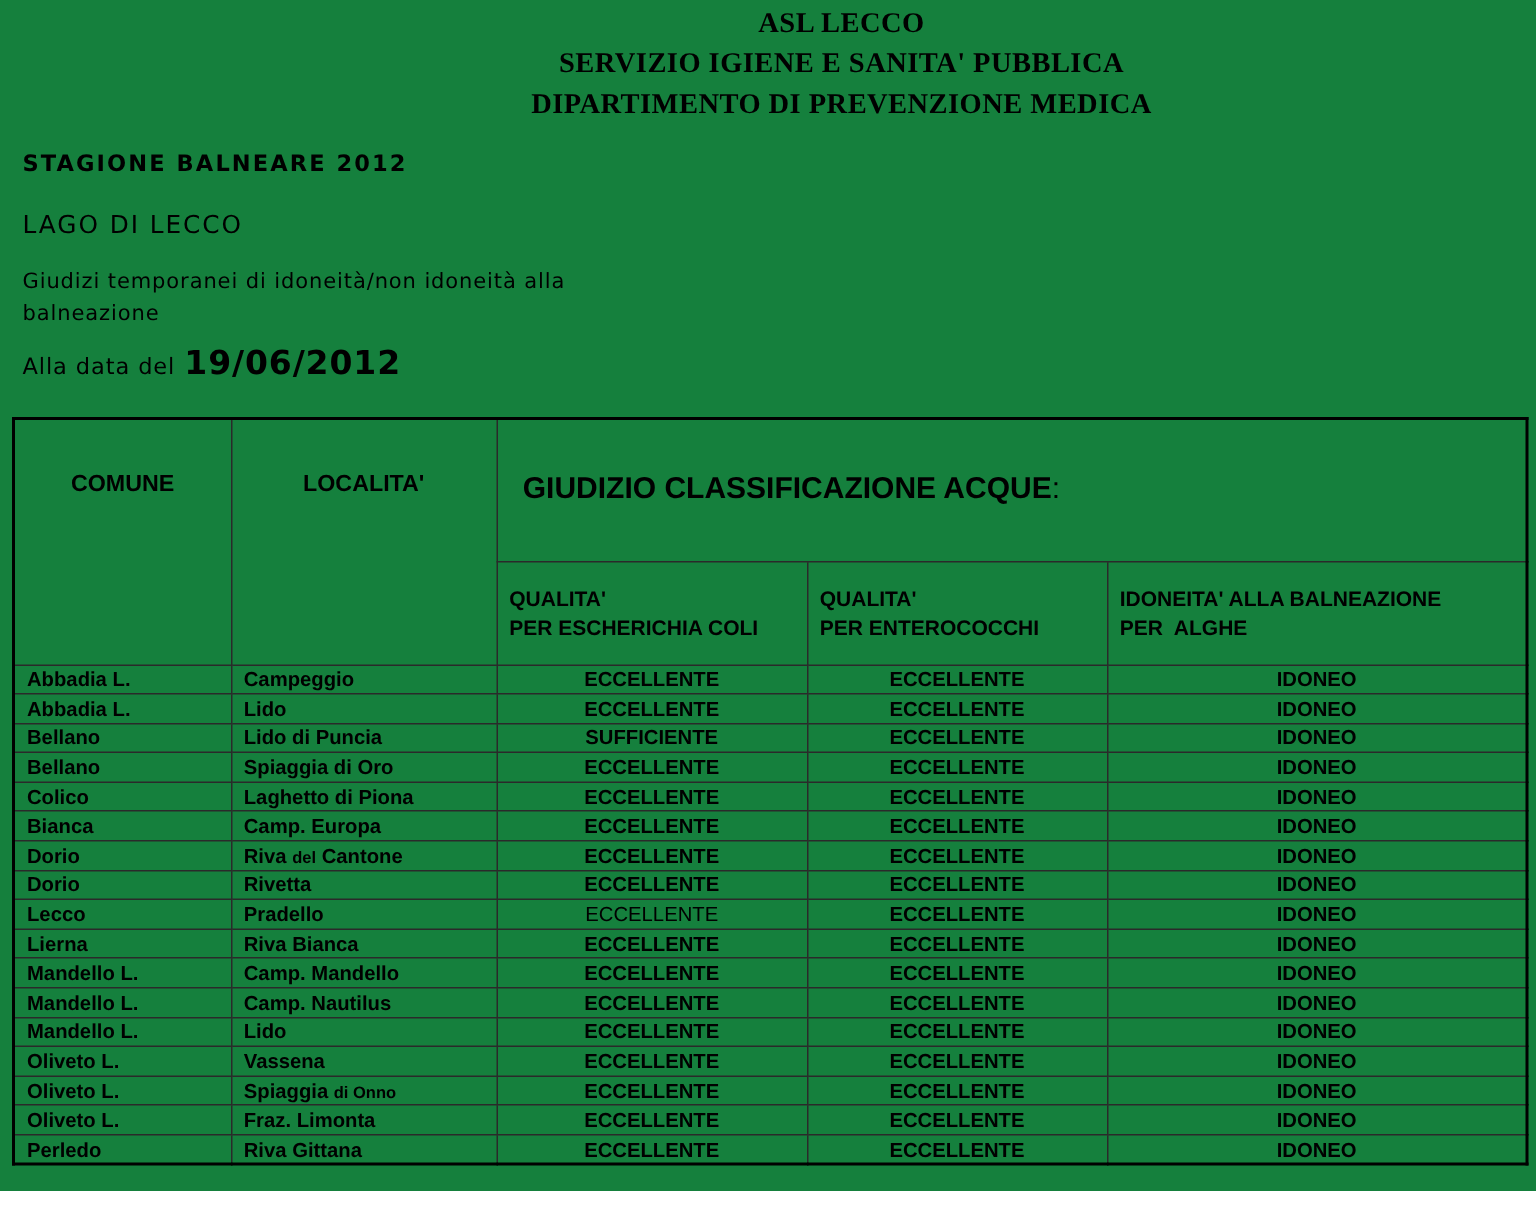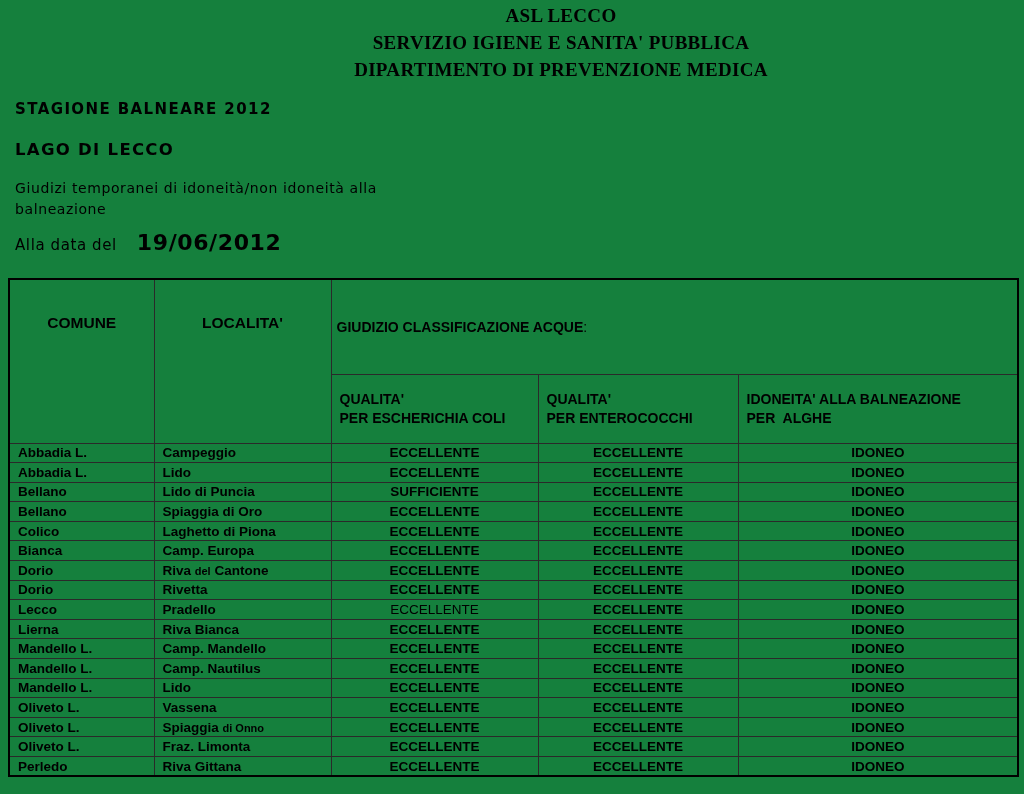--- a/index.html
+++ b/index.html
@@ -28,30 +28,30 @@
   }
 
   
   .intro { position: absolute; left: 15px; top: 0; width: 520px; font-family: "DejaVu Sans", sans-serif; }
   .season-title {
     position: absolute; left: 0; top: 100px;
     font-size: 15px; font-weight: bold; letter-spacing: 1.4px; white-space: nowrap;
   }
   .lake-title {
     position: absolute; left: 0; top: 140px;
-    font-size: 16.5px; font-weight: bold; letter-spacing: 1.3px; white-space: nowrap;
+    font-size: 16.5px; font-weight: normal; letter-spacing: 1.3px; white-space: nowrap;
   }
   .description {
     position: absolute; left: 0; top: 178px;
     font-size: 14px; letter-spacing: 0.6px; line-height: 21px;
     white-space: pre-wrap;
   }
   .date-line { position: absolute; left: 0; top: 230px; white-space: nowrap; }
   .date-label { font-size: 15px; letter-spacing: 0.6px; }
-  .date-value { font-size: 22px; font-weight: bold; letter-spacing: 0.6px; margin-left: 20px; }
+  .date-value { font-size: 22px; font-weight: bold; letter-spacing: 0.6px; margin-left: 6px; }
 
   
   table.results {
     position: absolute;
     left: 8px;
     top: 278px;
     width: 1009px;
     border-collapse: collapse;
     table-layout: fixed;
     border: 2px solid #000;
@@ -67,22 +67,22 @@
   th.corner {
     vertical-align: top;
     padding-top: 34px;
     text-align: center;
     font-size: 15.5px;
     font-weight: bold;
   }
   th.giudizio {
     vertical-align: middle;
     text-align: left;
-    padding-left: 5px;
-    font-size: 14px;
+    padding-left: 17px;
+    font-size: 20px;
     font-weight: bold;
   }
   th.giudizio .colon { font-weight: normal; }
   th.subhead {
     vertical-align: middle;
     text-align: left;
     padding-left: 8px;
     font-size: 14px;
     font-weight: bold;
     line-height: 18.5px;

